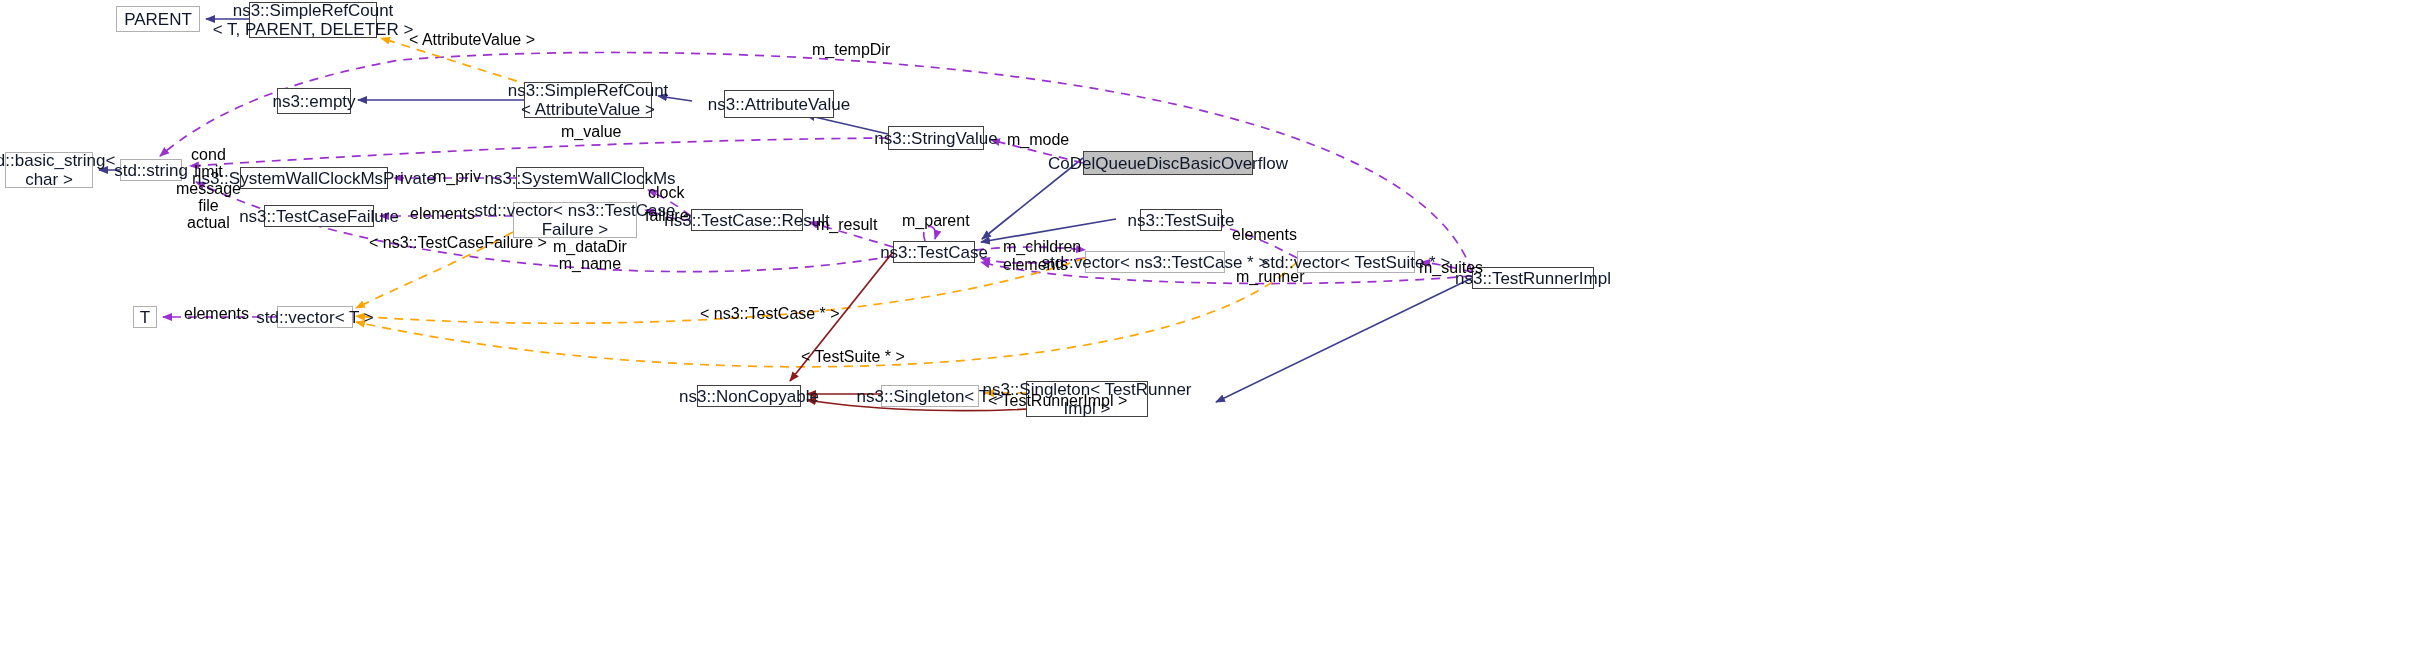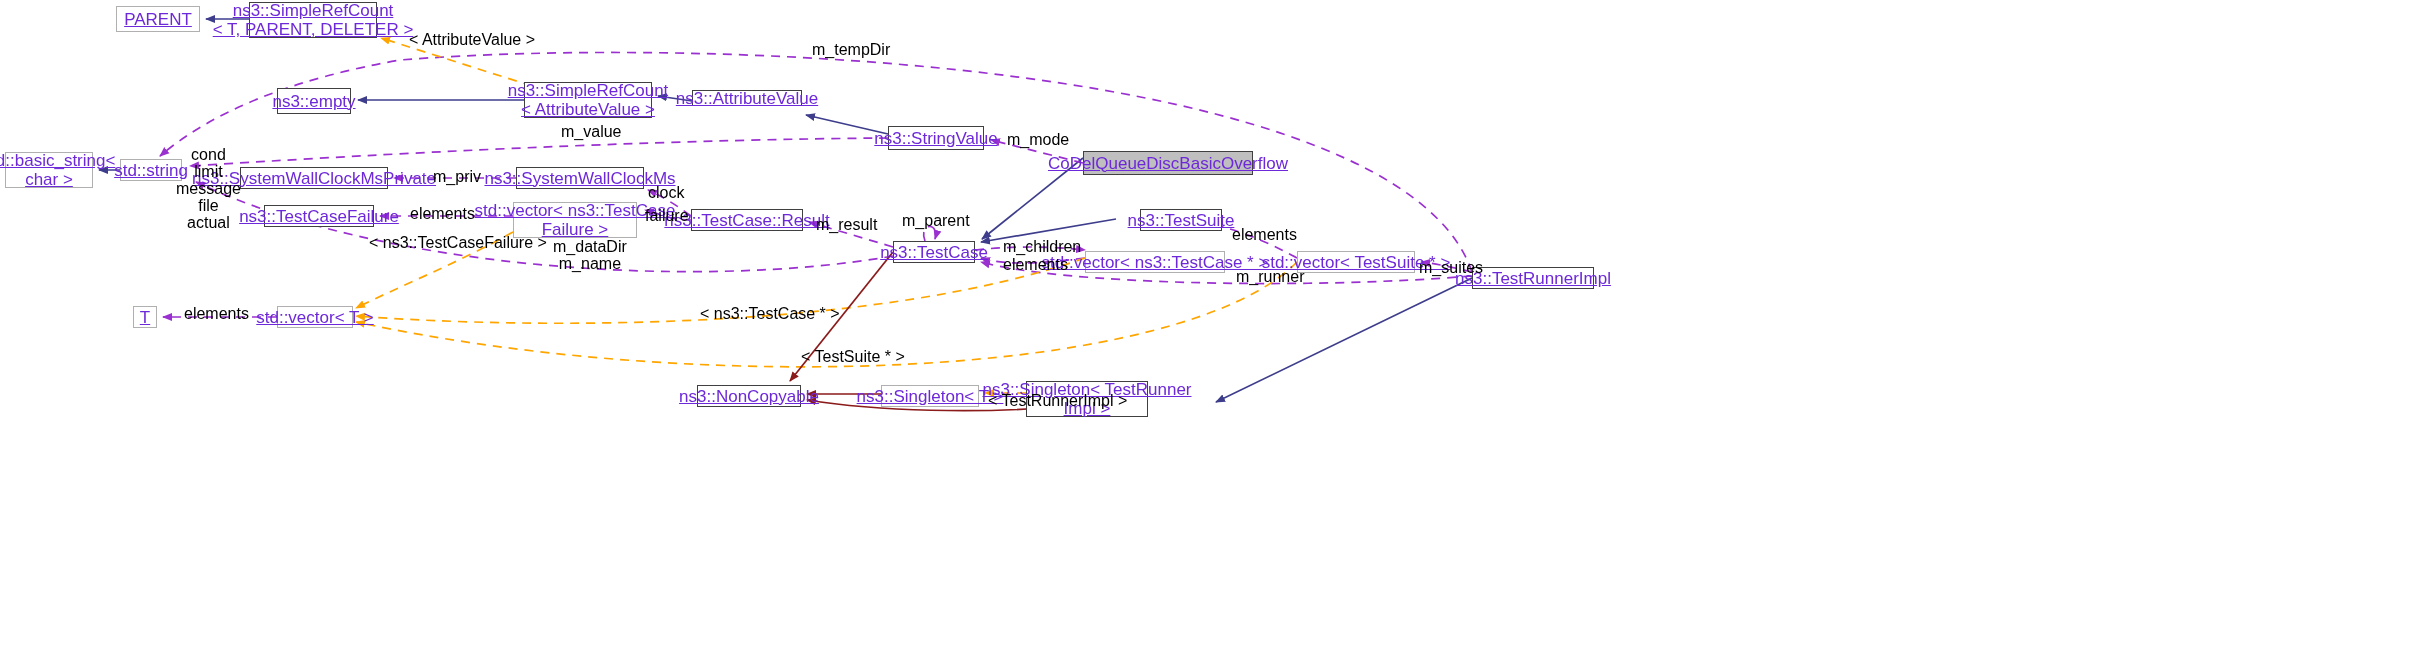--- a/index.html
+++ b/index.html
@@ -26,25 +26,24 @@
     position: absolute;
     box-sizing: border-box;
     display: flex;
     flex-direction: column;
     align-items: center;
     justify-content: center;
     background: #ffffff;
     border: 1px solid #404040;
     font-size: 17px;
     line-height: 19px;
-    color: #6d28d9;
+    color: #0f172a;
     white-space: nowrap;
     text-align: center;
     z-index: 5;
-    text-decoration: underline;
   }
   .node.faint {
     border-color: #b0b0b0;
   }
   .node.highlight {
     background: #bfbfbf;
     border-color: #404040;
   }
   .node .line2 { display: block; text-align: center; }
   .edge-label {
@@ -136,21 +135,21 @@
 
   <div class="node" style="left:277px;top:88px;width:74px;height:26px;">
     <span>ns3::empty</span>
   </div>
 
   <div class="node" style="left:524px;top:82px;width:128px;height:36px;">
     <span>ns3::SimpleRefCount</span>
     <span class="line2">&lt; AttributeValue &gt;</span>
   </div>
 
-  <div class="node" style="left:692px;top:90px;width:110px;height:16px;justify-content:center;">
+  <div class="node" style="left:724px;top:90px;width:110px;height:28px;justify-content:center;">
     <span>ns3::AttributeValue</span>
   </div>
 
   <div class="node" style="left:888px;top:126px;width:96px;height:24px;">
     <span>ns3::StringValue</span>
   </div>
 
   <div class="node highlight" style="left:1083px;top:151px;width:170px;height:24px;">
     <span>CoDelQueueDiscBasicOverflow</span>
   </div>

